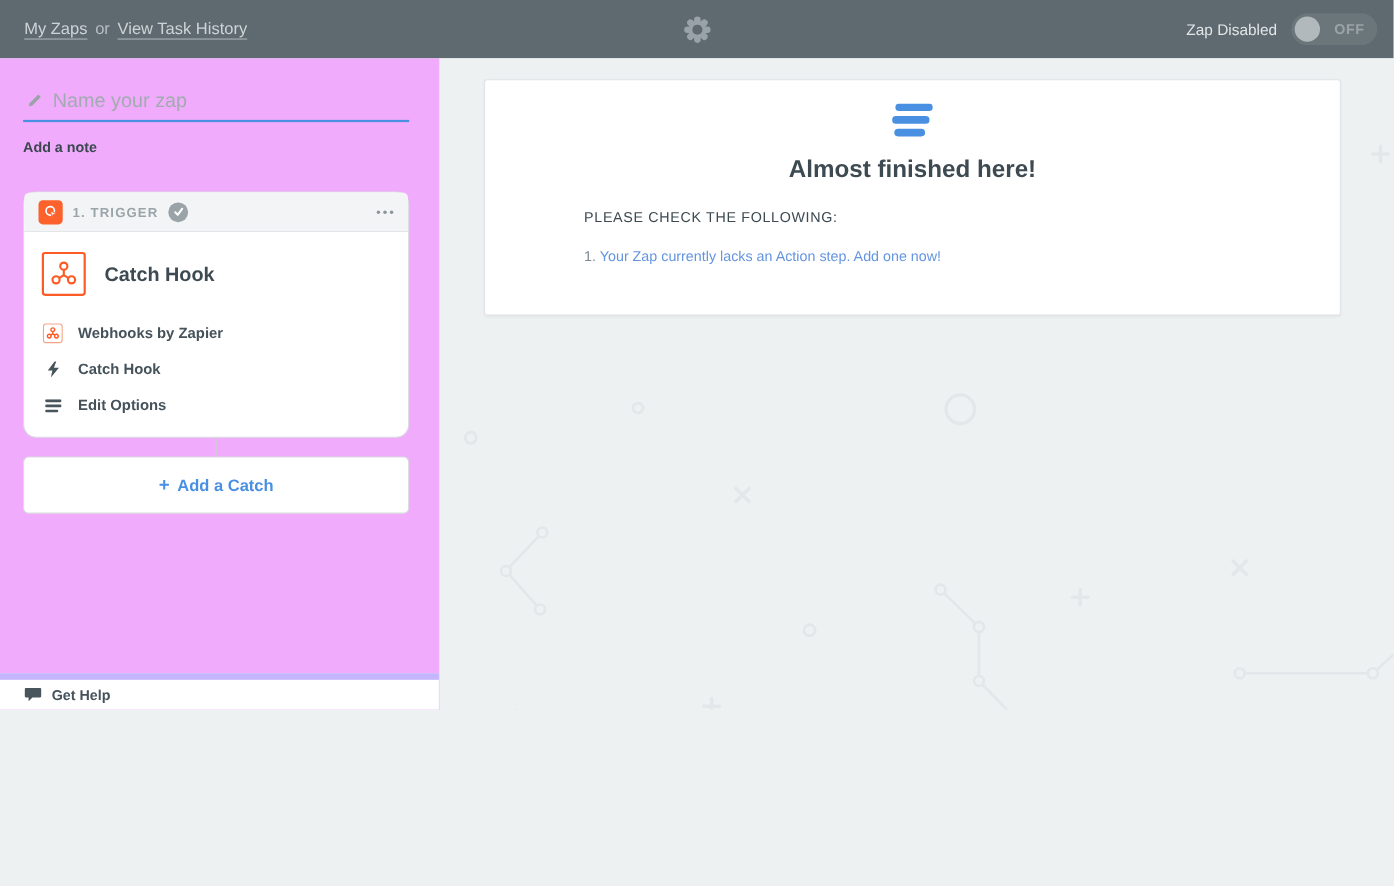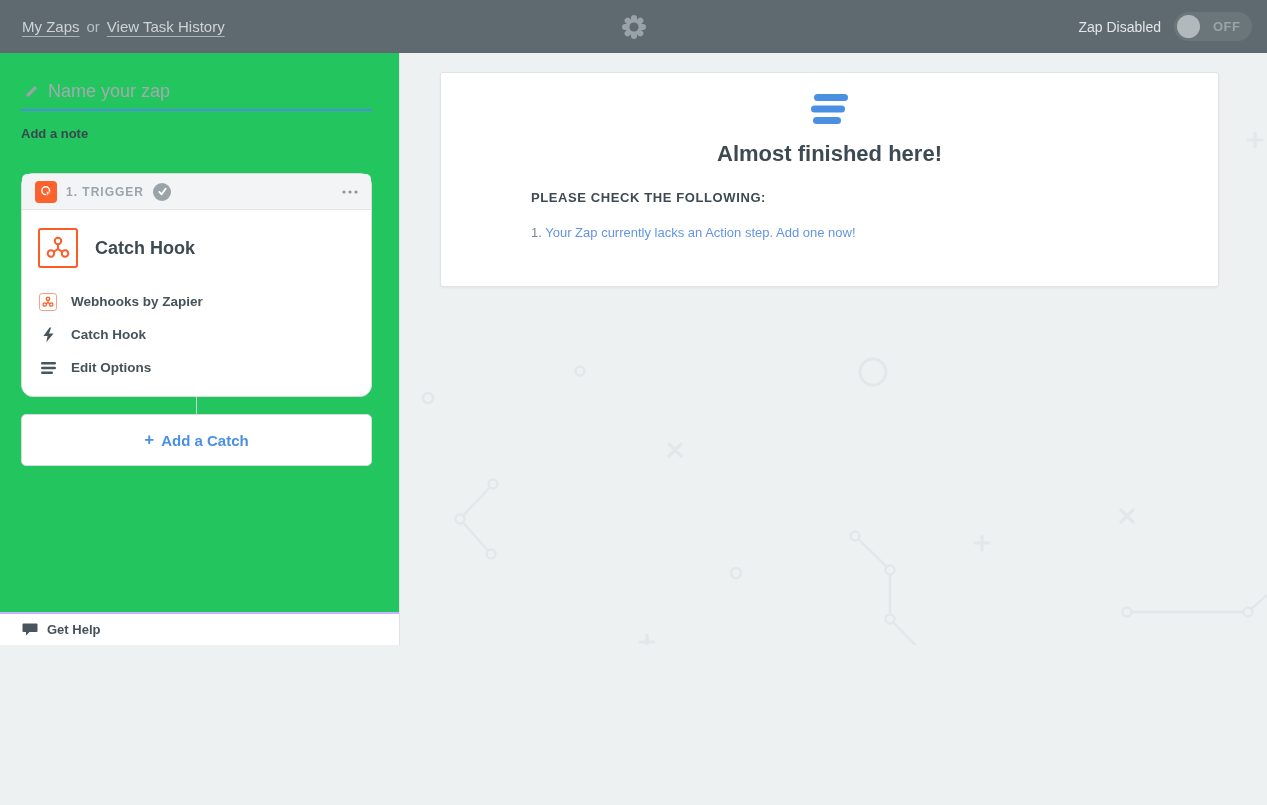--- a/index.html
+++ b/index.html
@@ -25,21 +25,21 @@
   .toggle {
     width:78px; height:29px; border-radius:15px; background:#6b767b;
     display:flex; align-items:center; cursor:pointer;
   }
   .toggle-knob { width:23px; height:23px; border-radius:50%; background:#b2b9bc; margin-left:3px; }
   .toggle-label { margin-left:13px; color:#9aa4a8; font-size:13px; font-weight:bold; letter-spacing:.5px; }
 
   
   .sidebar {
     position:absolute; left:0; top:53px; width:400px; bottom:0;
-    background:#22c55e; border-right:1px solid #e0e4e6;
+    background:#f0abfc; border-right:1px solid #e0e4e6;
   }
   .sidebar-content { padding:26px 27px 0 21px; }
   .name-row {
     display:flex; align-items:center; gap:9px;
     border-bottom:2px solid #4a90e2; padding:2px 1px 7px 3px;
   }
   .name-input {
     border:none; outline:none; flex:1; font-size:18px; color:#3d4a52;
     font-family:"Liberation Sans", sans-serif; background:transparent;
   }
@@ -84,38 +84,38 @@
   .connector { width:1px; height:17px; background:#cbd1d4; margin:0 auto; }
   .add-step-btn {
     height:52px; border:1px solid #d8dcdf; border-radius:5px; background:#fff;
     display:flex; align-items:center; justify-content:center; gap:7px; cursor:pointer;
   }
   .add-step-plus { color:#4a90e2; font-size:17px; font-weight:bold; }
   .add-step-text { color:#4a90e2; font-size:15px; font-weight:bold; }
 
   .sidebar-footer {
     position:absolute; left:0; right:0; bottom:0; height:33px;
-    border-top:2px solid #c4b5fd; display:flex; align-items:center; gap:9px;
+    border-top:6px solid #c4b5fd; display:flex; align-items:center; gap:9px;
     padding-left:22px; background:#fff; cursor:pointer;
   }
   .get-help-label { font-size:13px; font-weight:bold; color:#45525a; }
 
   
   .main { position:absolute; left:400px; top:53px; right:0; bottom:0; background:#eef1f2; overflow:hidden; }
   .pattern { position:absolute; left:0; top:0; }
 
   .main-card {
     position:absolute; left:40px; top:19px; width:779px; height:215px;
     background:#fff; border:1px solid #e0e4e6; border-radius:3px;
     box-shadow:0 1px 3px rgba(0,0,0,.05);
   }
   .bars-icon { display:block; margin:21px auto 0 auto; }
   .main-title { text-align:center; margin-top:16px; font-size:22px; font-weight:bold; color:#3d4a52; }
   .check-block { margin:23px 0 0 90px; }
-  .check-subtitle { font-size:13px; font-weight:bold; color:#3d4a52; letter-spacing:.6px; }
+  .check-subtitle { font-size:13px; font-weight:normal; color:#3d4a52; letter-spacing:.6px; }
   .check-item { margin-top:20px; font-size:13px; }
   .check-number { color:#7d8a92; }
   .check-link { color:#6495e1; cursor:pointer; }
 </style>
 </head>
 <body>
 
 <div class="app">
 
   <div class="topbar">

